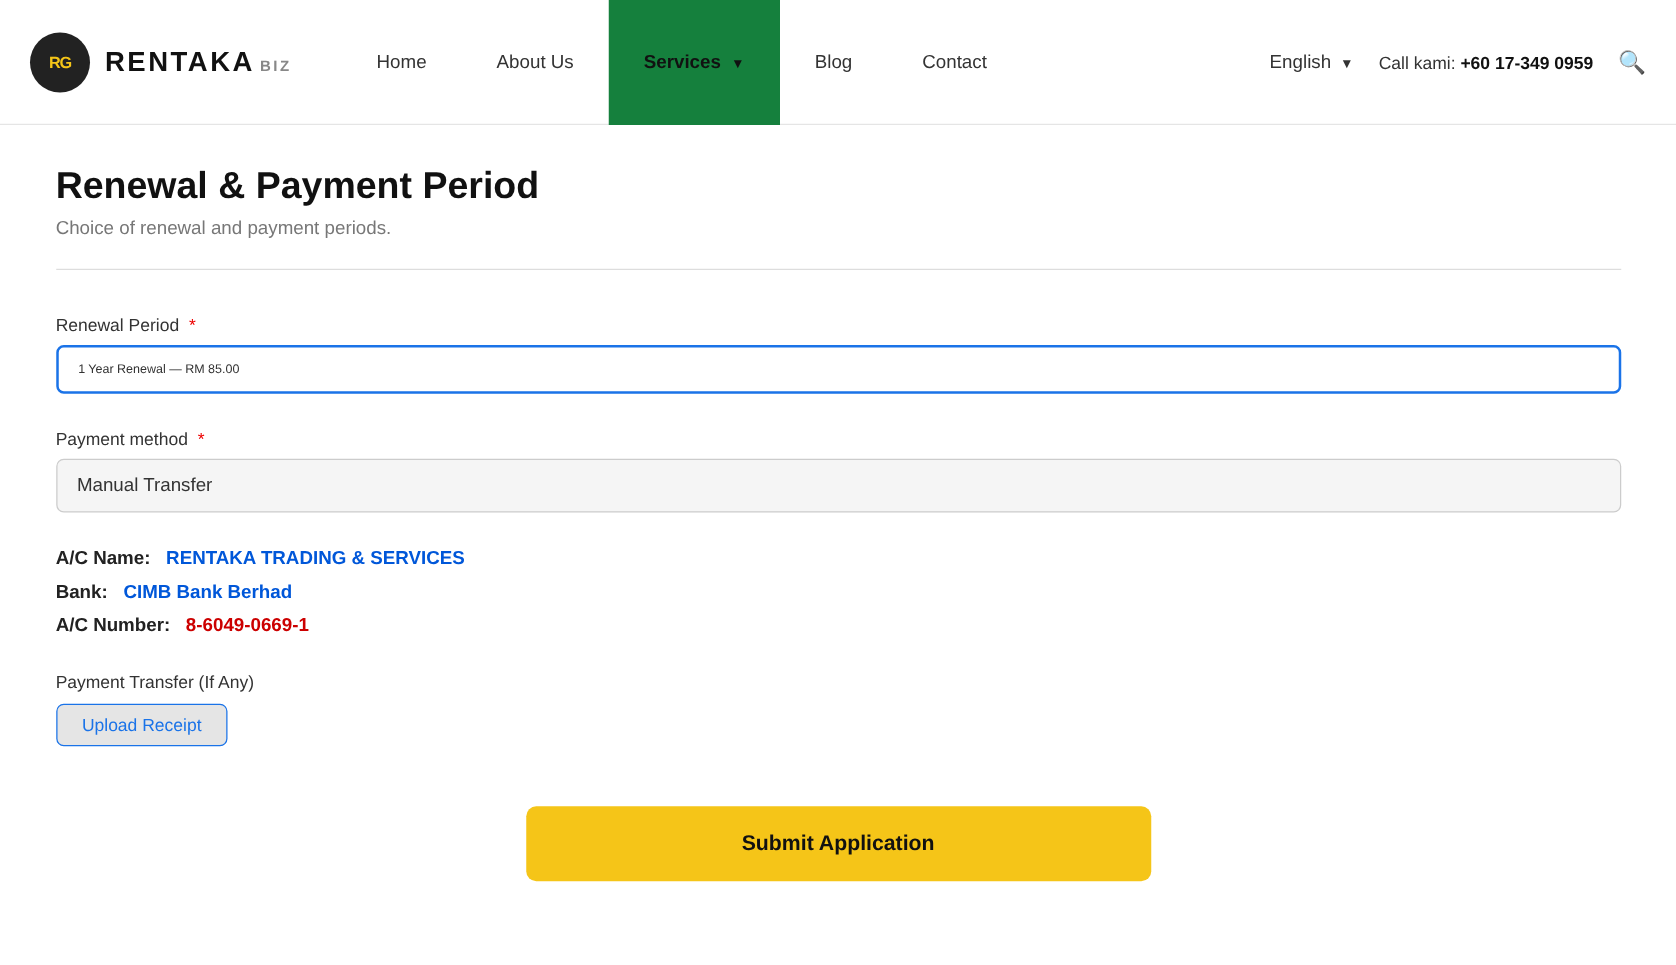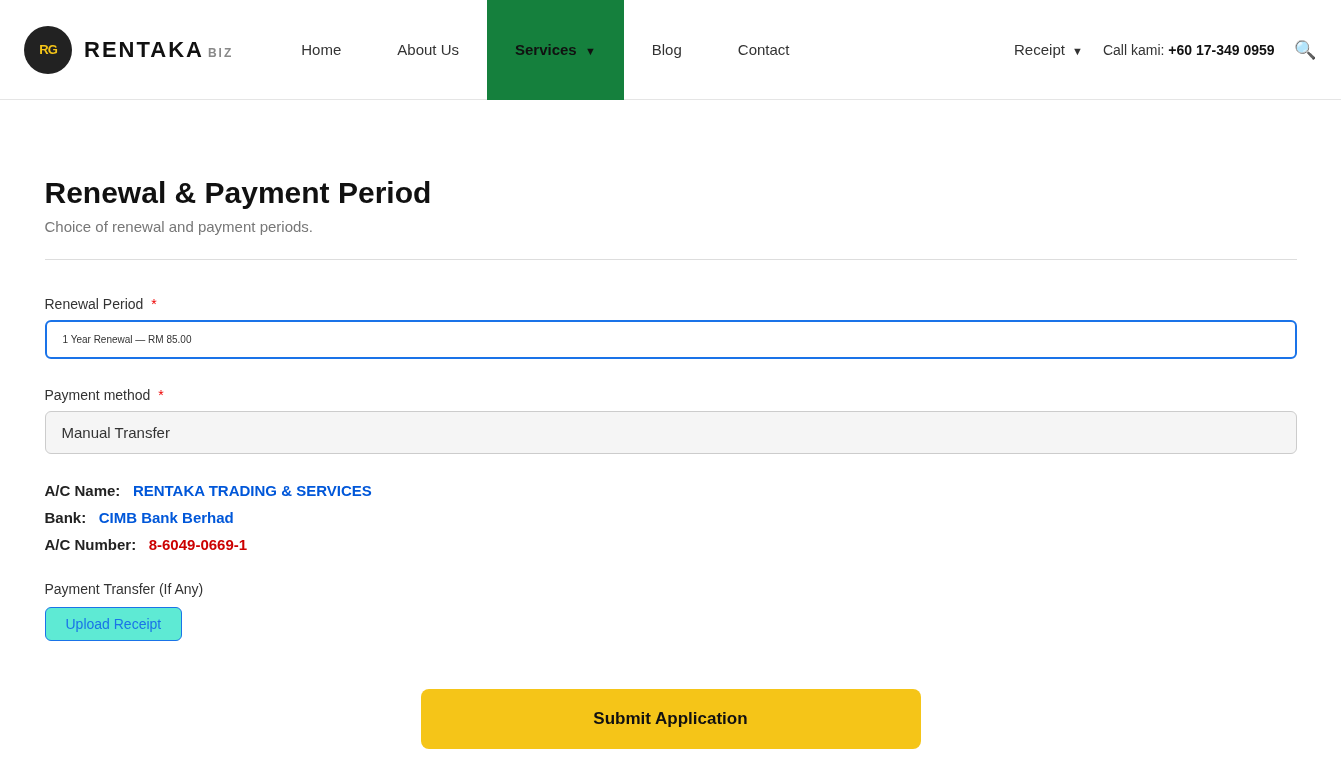--- a/index.html
+++ b/index.html
@@ -100,21 +100,20 @@
     .main-content {
       max-width: 1300px;
       margin: 0 auto;
       padding: 32px 24px 60px;
     }
     .page-title {
       font-size: 30px;
       font-weight: 800;
       color: #111;
       margin-bottom: 8px;
-      margin-top: 44px;
     }
     .page-subtitle {
       font-size: 15px;
       color: #777;
       margin-bottom: 24px;
     }
     .divider {
       border: none;
       border-top: 1px solid #ddd;
       margin-bottom: 36px;
@@ -168,21 +167,21 @@
     .bank-red { color: #cc0000; font-weight: 700; }
 
     
     .upload-label {
       font-size: 14px;
       color: #333;
       margin-bottom: 10px;
       display: block;
     }
     .upload-btn {
-      background: #5eead4;
+      background: #e5e5e5;
       border: 1px solid #1a73e8;
       color: #1a73e8;
       padding: 8px 20px;
       border-radius: 6px;
       font-size: 14px;
       cursor: pointer;
     }
 
     
     .submit-area {
@@ -231,21 +230,21 @@
     <li>
       <a href="#">Blog</a>
     </li>
     <li>
       <a href="#">Contact</a>
     </li>
   </ul>
 
   <div class="nav-right">
     <span style="font-size:15px;cursor:pointer;color:#333;">
-      <span>Receipt</span>
+      <span>English</span>
       <span style="font-size:11px;margin-left:3px;">▼</span>
     </span>
     <span class="call-text">
       <span>Call kami:</span>
       <span class="call-number">+60 17-349 0959</span>
     </span>
     <button class="search-icon-btn">🔍</button>
   </div>
 </nav>
 

